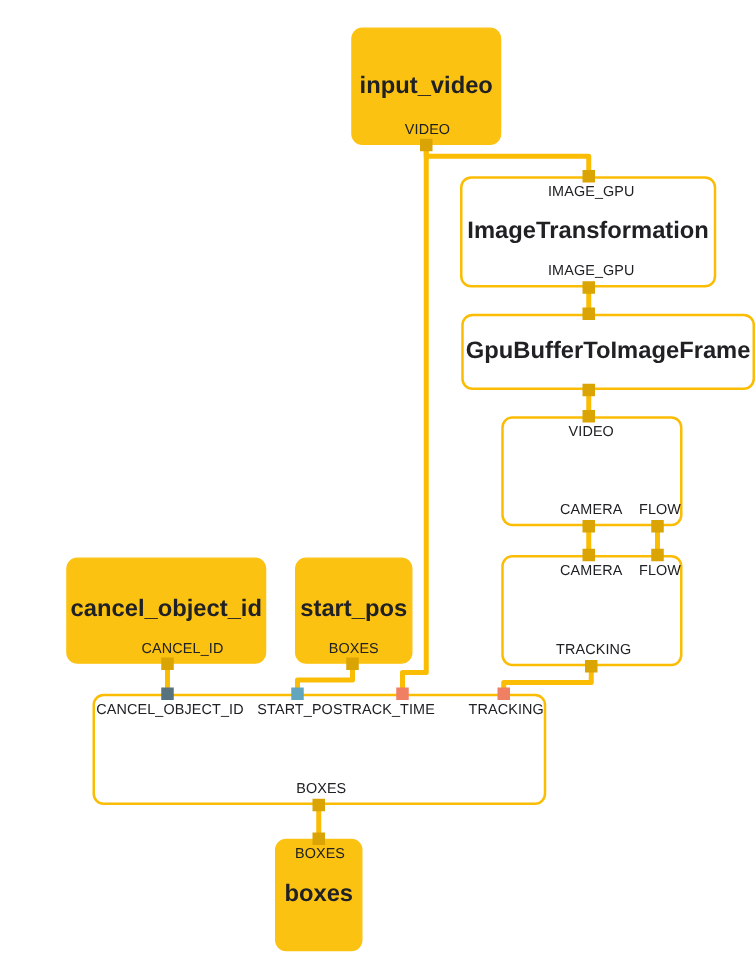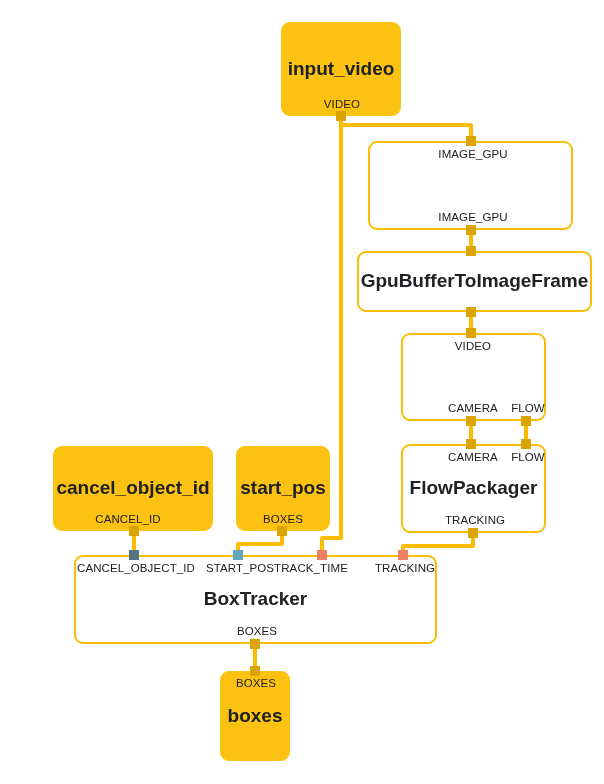--- a/index.html
+++ b/index.html
@@ -86,47 +86,46 @@
       <path d="M134,531 L134,555" fill="none" stroke="#FBBC04" stroke-width="4" stroke-linejoin="round" stroke-linecap="butt"></path>
       <path d="M282,531 L282,544 L238,544 L238,555" fill="none" stroke="#FBBC04" stroke-width="4" stroke-linejoin="round" stroke-linecap="butt"></path>
       <path d="M255,644 L255,671" fill="none" stroke="#FBBC04" stroke-width="4" stroke-linejoin="round" stroke-linecap="butt"></path>
     </svg>
   <div id="node-layer">
       <div class="node stream" style="left: 281px; top: 22px; width: 120px; height: 94px;">
         <div class="node-title">input_video</div>
         <div class="port-label out" style="left: 60px;">VIDEO</div>
       </div>
       <div class="node calc" style="left: 368px; top: 141px; width: 205px; height: 89px;">
+        <div class="node-title">ImageTransformation</div>
         <div class="port-label in" style="left: 103px;">IMAGE_GPU</div>
         <div class="port-label out" style="left: 103px;">IMAGE_GPU</div>
       </div>
-      <div class="node calc" style="left: 357px; top: 251px; width: 235px; height: 61px;">
+      <div class="node calc" style="left: 369px; top: 251px; width: 235px; height: 61px;">
         <div class="node-title">GpuBufferToImageFrame</div>
       </div>
       <div class="node calc" style="left: 401px; top: 333px; width: 145px; height: 88px;">
         <div class="port-label in" style="left: 70px;">VIDEO</div>
         <div class="port-label out" style="left: 70px;">CAMERA</div>
         <div class="port-label out" style="left: 125px;">FLOW</div>
       </div>
       <div class="node calc" style="left: 401px; top: 444px; width: 145px; height: 89px;">
-        <div class="node-title">FlowPackager</div>
         <div class="port-label in" style="left: 70px;">CAMERA</div>
         <div class="port-label in" style="left: 125px;">FLOW</div>
         <div class="port-label out" style="left: 72px;">TRACKING</div>
       </div>
       <div class="node stream" style="left: 53px; top: 446px; width: 160px; height: 85px;">
         <div class="node-title">cancel_object_id</div>
-        <div class="port-label out" style="left: 74px;">CANCEL_ID</div>
+        <div class="port-label out" style="left: 92px;">CANCEL_ID</div>
       </div>
       <div class="node stream" style="left: 236px; top: 446px; width: 94px; height: 85px;">
         <div class="node-title">start_pos</div>
         <div class="port-label out" style="left: 46px;">BOXES</div>
       </div>
       <div class="node calc" style="left: 74px; top: 555px; width: 363px; height: 89px;">
-        <div class="node-title">BoxTracker</div>
         <div class="port-label in" style="left: 60px;">CANCEL_OBJECT_ID</div>
         <div class="port-label in" style="left: 164px;">START_POS</div>
         <div class="port-label in" style="left: 235px;">TRACK_TIME</div>
         <div class="port-label in" style="left: 329px;">TRACKING</div>
         <div class="port-label out" style="left: 181px;">BOXES</div>
       </div>
       <div class="node stream" style="left: 220px; top: 671px; width: 70px; height: 90px;">
         <div class="node-title">boxes</div>
         <div class="port-label in" style="left: 35px;">BOXES</div>
       </div>

